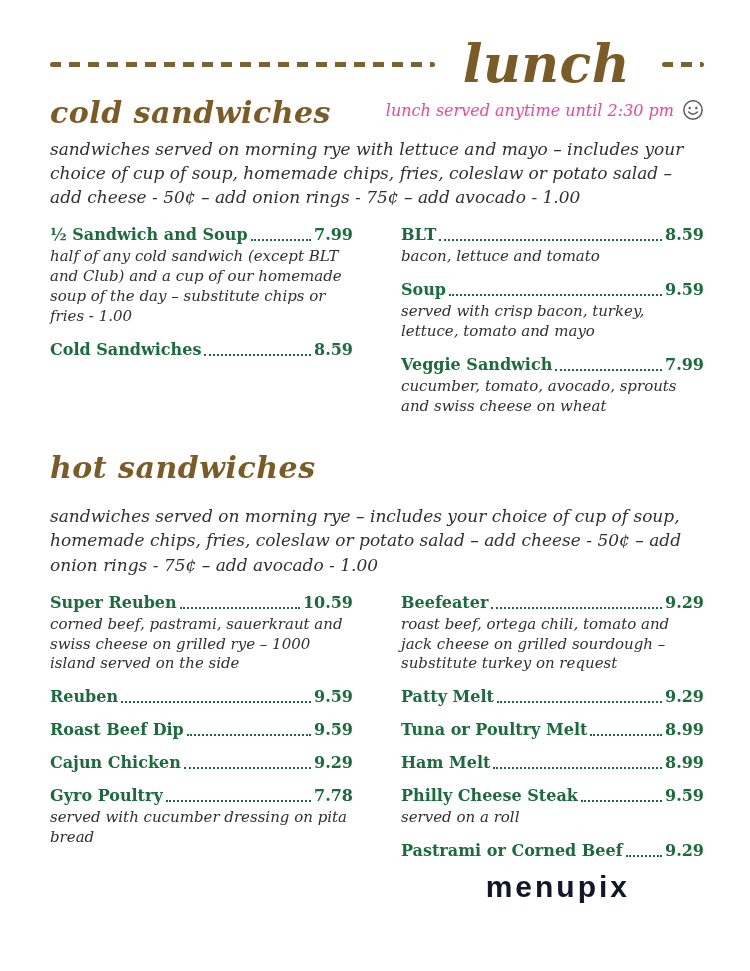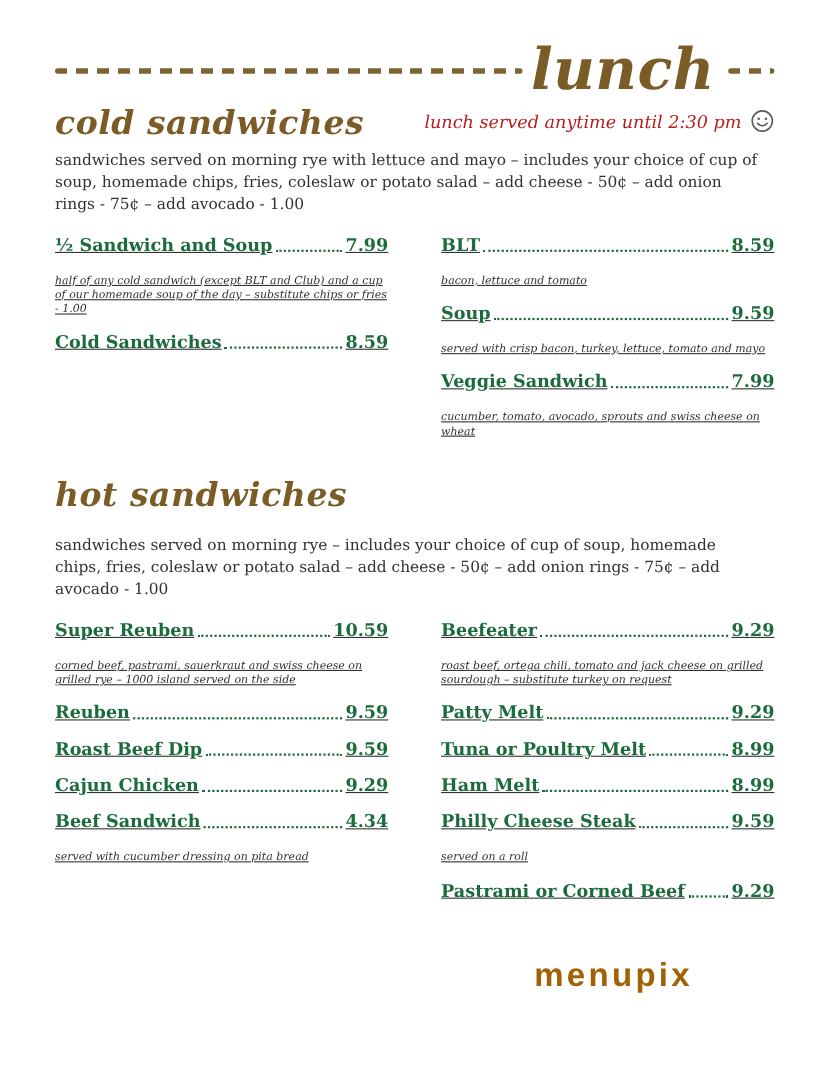--- a/index.html
+++ b/index.html
@@ -5,62 +5,62 @@
   * { margin:0; padding:0; box-sizing:border-box; }
   html,body { background:#ffffff; }
   body {
     width:750px; height:971px; overflow:hidden;
     font-family:"DejaVu Serif", serif;
     position:relative; color:#333;
   }
   .page { padding:38px 46px 20px 50px; }
 
   
-  .masthead { display:flex; align-items:center; gap:8px; margin-bottom:6px; }
+  .masthead { display:flex; align-items:center; gap:28px; margin-bottom:6px; }
   .dash {
     height:5px; border-radius:3px;
     background:repeating-linear-gradient(90deg,#7c6332 0 11px, transparent 11px 19px);
   }
   .dash.long { flex:1; }
   .dash.short { width:42px; }
   .script {
     font-family:"DejaVu Serif", serif; font-style:italic; font-weight:bold;
     color:#7c5c26; letter-spacing:0.5px;
   }
   .title { font-size:52px; line-height:1; padding-right:4px; }
 
   
   .subhead-row { display:flex; justify-content:space-between; align-items:flex-end; margin-bottom:8px; }
   .section-heading { font-size:30px; line-height:1.1; }
-  .served { display:flex; align-items:center; gap:8px; font-style:italic; font-size:16px; color:#b91c1c; padding-bottom:8px; }
+  .served { display:flex; align-items:center; gap:8px; font-style:italic; font-size:16px; color:#ec4899; padding-bottom:8px; }
 
   .section { margin-bottom:22px; }
   .section > .section-heading { margin-bottom:20px; }
 
   .intro {
-    font-size:14px; line-height:1.42; color:#303030;
+    font-style:italic; font-size:17px; line-height:1.42; color:#303030;
     margin-bottom:16px; max-width:640px;
   }
 
   .cols { display:grid; grid-template-columns:1fr 1fr; column-gap:48px; align-items:start; }
-  .col  { display:block;text-decoration:underline; }
+  .col  { display:block; }
 
   .item { margin-bottom:13px; }
   .item-line { display:flex; align-items:flex-end; }
   .item-name, .item-price {
     font-family:"DejaVu Serif", serif; font-weight:bold; font-size:16px;
     color:#1b6b3c; white-space:nowrap; line-height:1.25;
   }
   .leader { flex:1; margin:0 3px 4px 3px; border-bottom:2px dotted #1b6b3c; min-width:14px; }
-  .item-desc { font-style:italic; font-size:10px; line-height:1.32; color:#303030; margin-top:16px; }
+  .item-desc { font-style:italic; font-size:15px; line-height:1.32; color:#303030; margin-top:2px; }
 
   .watermark {
     position:absolute; right:120px; top:870px;
     font-family:"Liberation Sans", sans-serif;
-    font-size:30px; letter-spacing:3px; color:#a16207; font-weight:bold;
+    font-size:30px; letter-spacing:3px; color:#0f172a; font-weight:bold;
   }
   .smiley svg { display:block; }
 </style>
 </head>
 <body>
 
 <div class="page">
 
   <header class="masthead">
     <div class="dash long"></div>
@@ -160,23 +160,23 @@
         </div>
         <div class="item">
           <div class="item-line">
             <span class="item-name">Cajun Chicken</span>
             <span class="leader"></span>
             <span class="item-price">9.29</span>
           </div>
         </div>
         <div class="item">
           <div class="item-line">
-            <span class="item-name">Beef Sandwich</span>
-            <span class="leader"></span>
-            <span class="item-price">4.34</span>
+            <span class="item-name">Gyro Poultry</span>
+            <span class="leader"></span>
+            <span class="item-price">7.78</span>
           </div>
           <p class="item-desc">served with cucumber dressing on pita bread</p>
         </div>
       </div>
       <div class="col">
         <div class="item">
           <div class="item-line">
             <span class="item-name">Beefeater</span>
             <span class="leader"></span>
             <span class="item-price">9.29</span>

